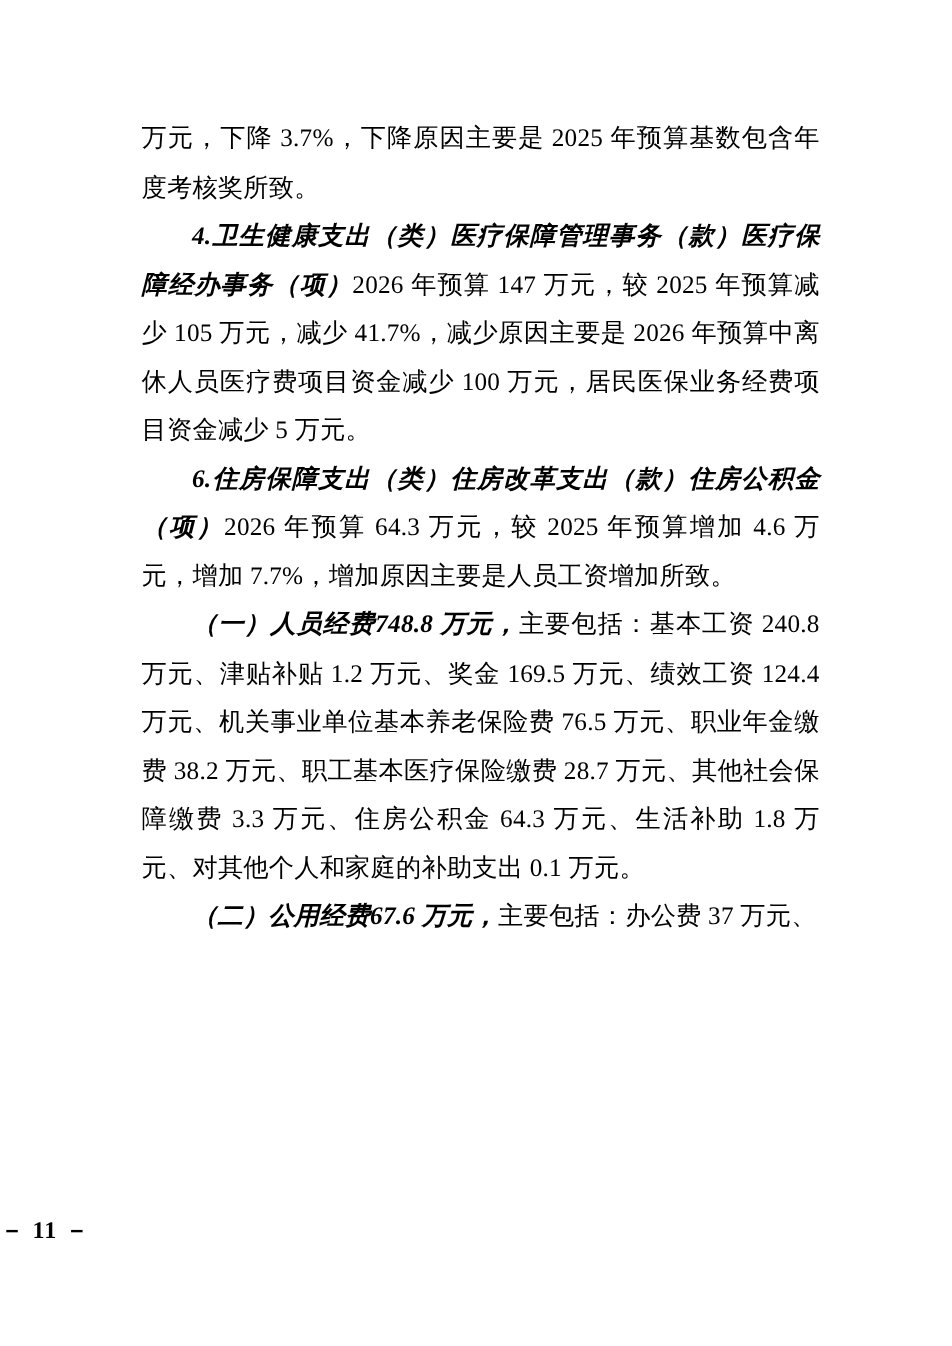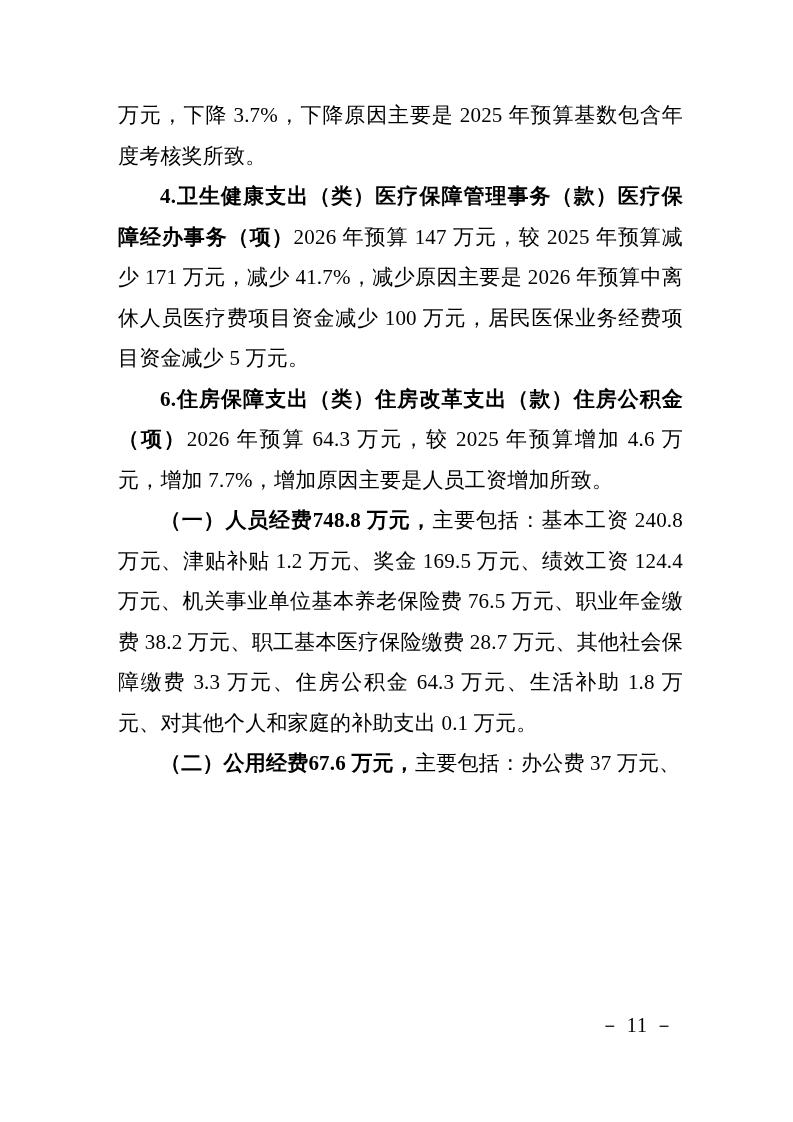--- a/index.html
+++ b/index.html
@@ -34,48 +34,50 @@
   p.para {
     margin: 0;
     text-indent: 0;
   }
   p.indent {
     margin: 0;
     text-indent: 42px;
   }
   .bold {
     font-weight: bold;
+    font-style: italic;
   }
   .heading {
     font-weight: bold;
   }
   .page-number {
     position: absolute;
     left: 0;
     right: 0;
     bottom: 83px;
-    text-align: right;
+    text-align: left;
     padding-right: 118px;
     font-size: 20px;
     font-family: "Liberation Serif", "DejaVu Serif", serif;
     letter-spacing: 1px;
+    font-weight: bold;
   }
 </style>
 </head>
 <body>
 
 <div class="page">
   <div class="doc-body">
 
     <p class="para">
       <span>万元，下降 3.7%，下降原因主要是 2025 年预算基数包含年度考核奖所致。</span>
     </p>
 
     <p class="indent">
-      <span class="bold">4.卫生健康支出（类）医疗保障管理事务（款）医疗保障经办事务（项）</span><span>2026 年预算 147 万元，较 2025 年预算减少 171 万元，减少 41.7%，减少原因主要是 2026 年预算中离休人员医疗费项目资金减少 100 万元，居民医保业务经费项目资金减少 5 万元。</span>
+      <span class="bold">4.卫生健康支出（类）医疗保障管理事务（款）医疗保障经办事务（项）</span><span>2026 年预算 147 万元，较 2025 年预算减少 105 万元，减少 41.7%，减少原因主要是 2026 年预算中离休人员医疗费项目资金减少 100 万元，居民医保业务经费项目资金减少 5 万元。</span>
     </p>
 
 
     <p class="indent">
       <span class="bold">6.住房保障支出（类）住房改革支出（款）住房公积金（项）</span><span>2026 年预算 64.3 万元，较 2025 年预算增加 4.6 万元，增加 7.7%，增加原因主要是人员工资增加所致。</span>
     </p>
 
 
 
     <p class="indent">

